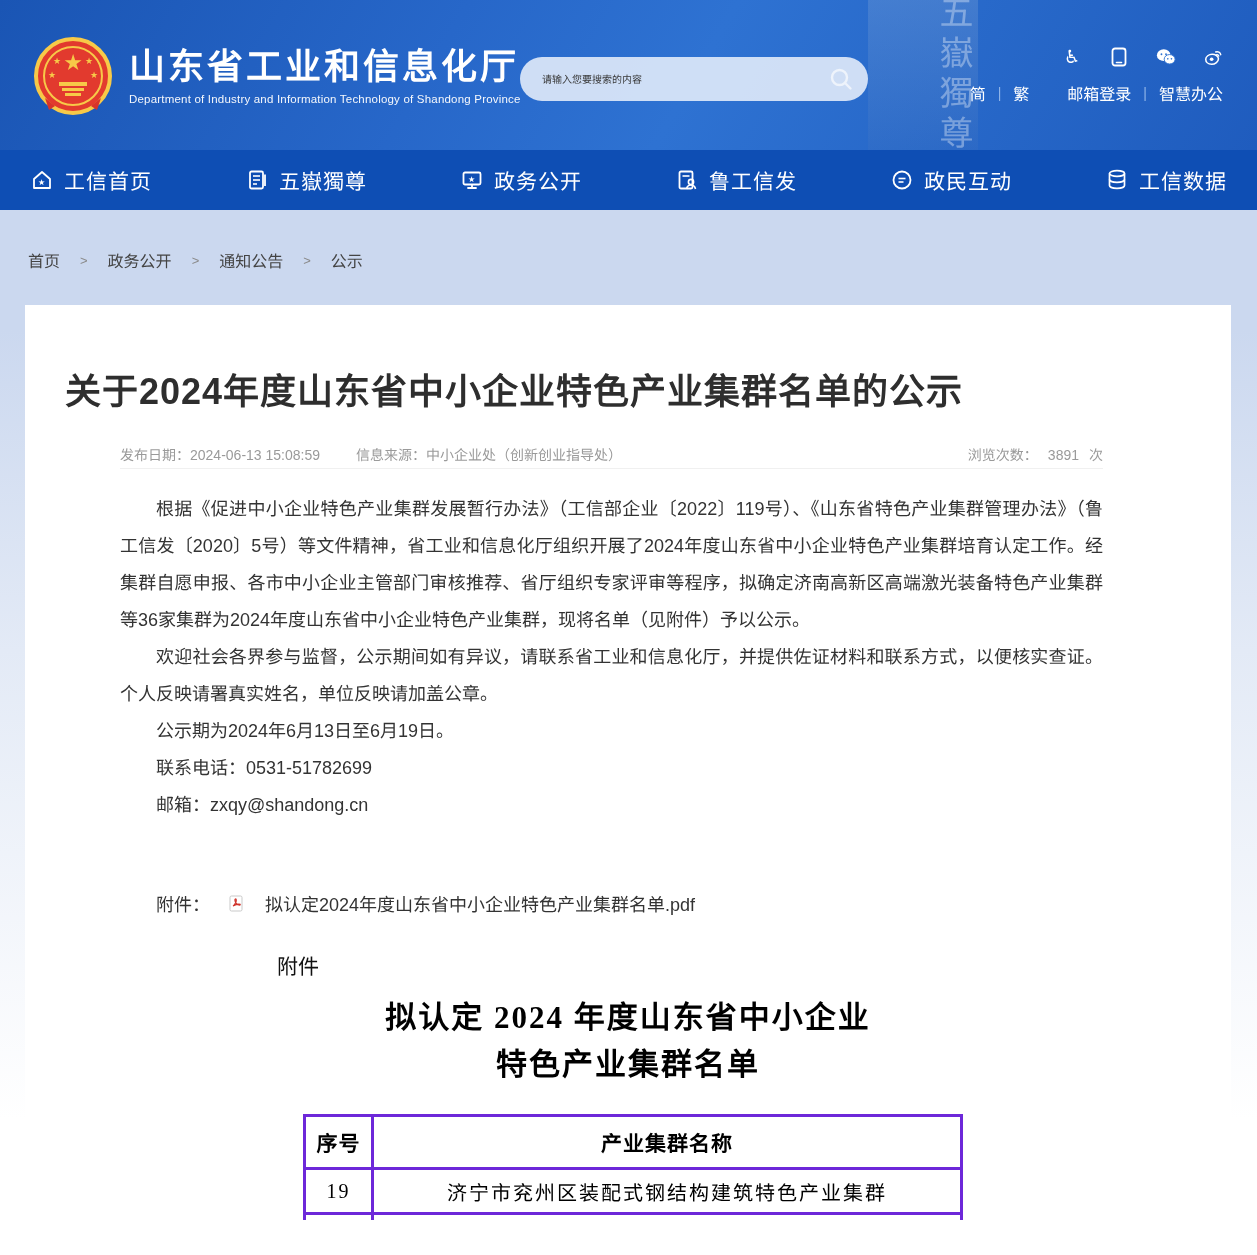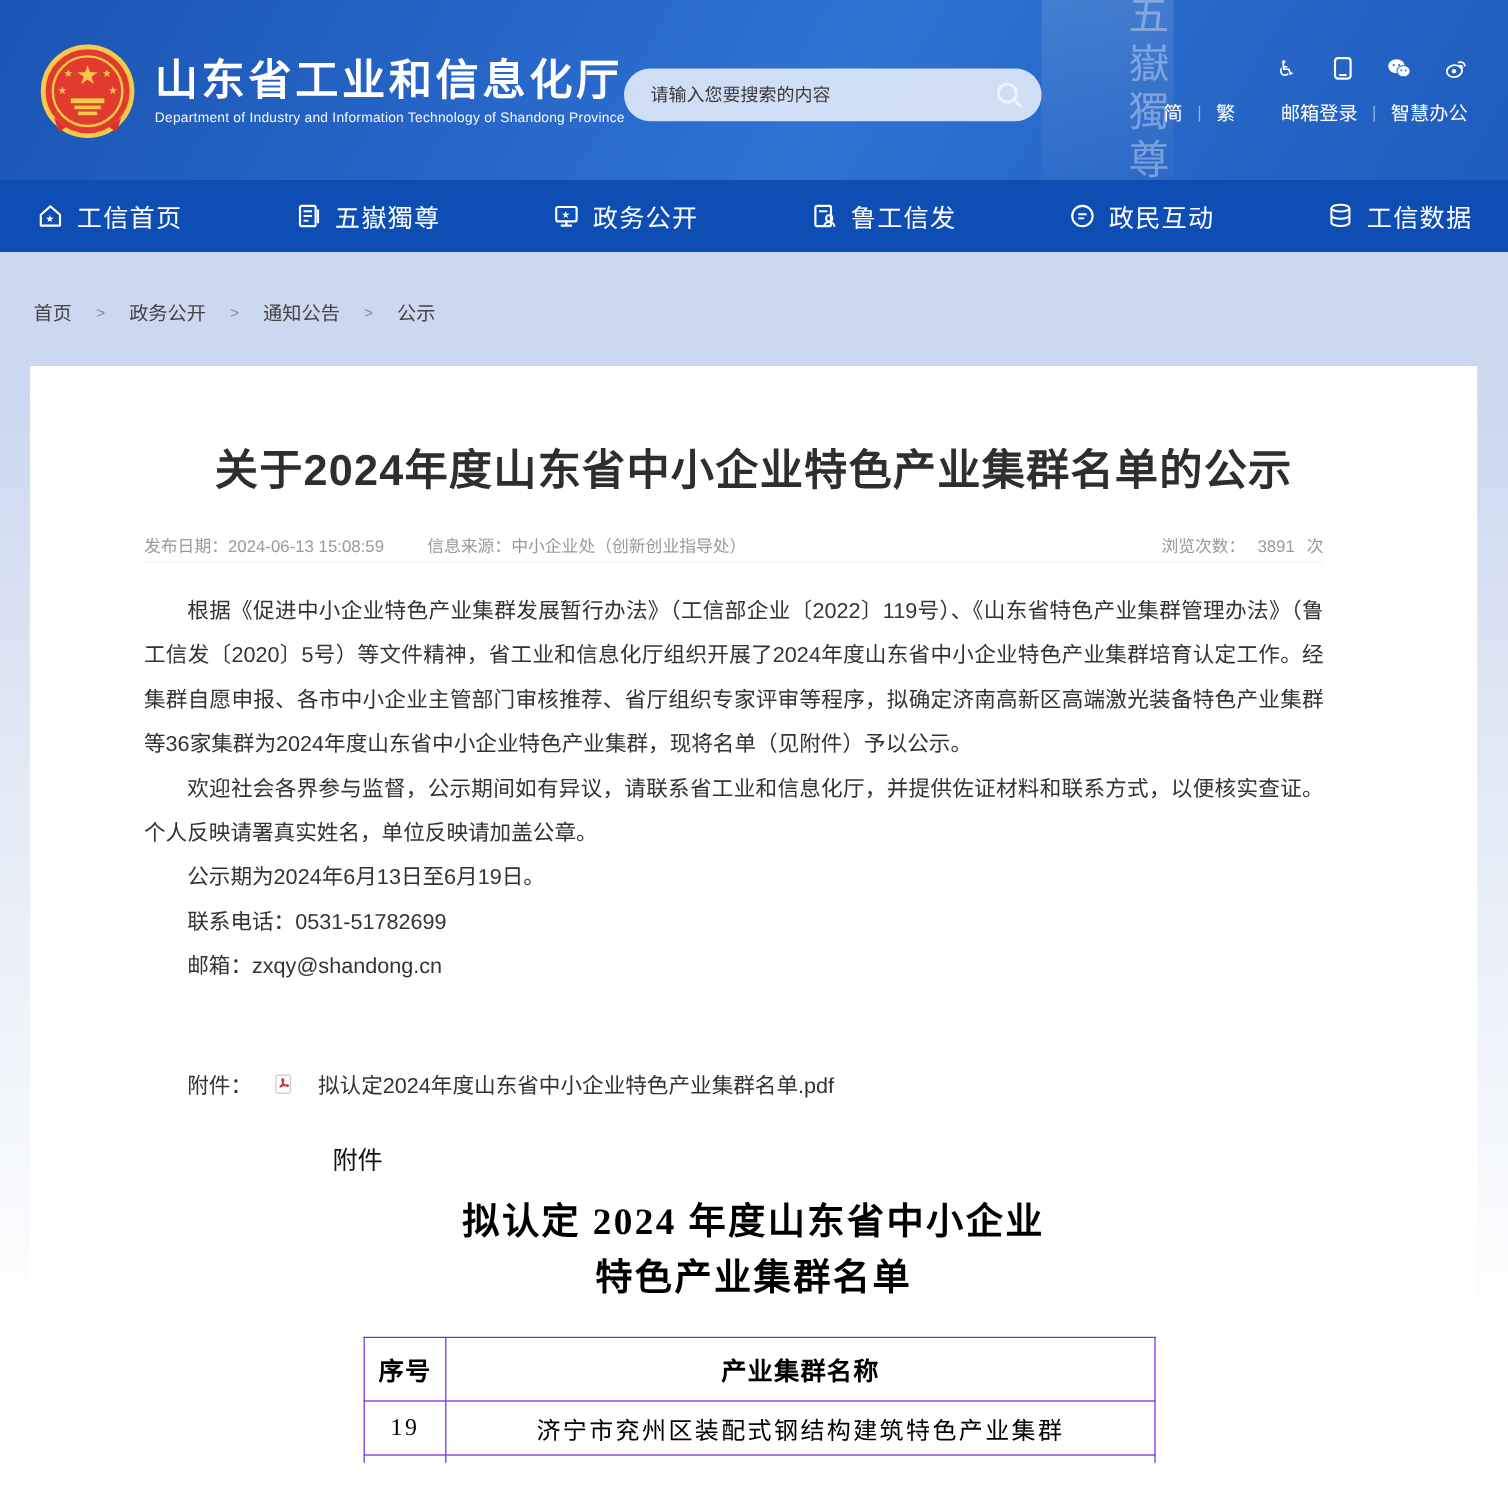--- a/index.html
+++ b/index.html
@@ -29,21 +29,21 @@
   .site-title{ font-size:36px; font-weight:bold; letter-spacing:3px; line-height:40px; }
   .site-subtitle{ font-size:11.5px; margin-top:6px; letter-spacing:.2px; opacity:.95; }
 
   .search-wrap{
     position:absolute; left:520px; top:57px; width:348px; height:44px;
     background:rgba(230,238,250,.88); border-radius:22px;
     display:flex; align-items:center; padding:0 14px 0 22px;
   }
   .search-input{
     flex:1; border:none; outline:none; background:transparent;
-    font-size:15px; color:#333; font-family:inherit;
+    font-size:10px; color:#333; font-family:inherit;
   }
   .search-input::placeholder{ color:#3a3a3a; opacity:1; }
   .search-btn{ width:26px; height:26px; border:none; background:transparent; cursor:pointer; padding:0; }
 
   .header-right{ position:absolute; right:34px; top:46px; text-align:right; }
   .hr-icons{ display:flex; justify-content:flex-end; gap:27px; align-items:center; height:22px; }
   .hr-icons .hicon{ display:inline-flex; width:20px; height:20px; color:#fff; align-items:center; justify-content:center; font-size:18px; line-height:1; }
   .hr-links{ margin-top:13px; display:flex; justify-content:flex-end; align-items:center; gap:12px;
              color:#fff; font-size:16px; }
   .hr-links a{ color:#fff; text-decoration:none; }
@@ -65,22 +65,22 @@
                gap:20px; font-size:16px; color:#444; }
   .crumb{ cursor:pointer; }
   .crumb-sep{ color:#8a8a8a; font-size:13px; }
 
   
   .panel{
     position:absolute; left:25px; top:305px; width:1206px; height:1400px;
     background:#ffffff;
   }
   .article-title{
-    margin-top:57px; text-align:center; font-size:36px; font-weight:bold;
-    color:#2e2e2e; letter-spacing:1px;
+    margin-top:57px; text-align:left; font-size:36px; font-weight:bold;
+    color:#2e2e2e; letter-spacing:1px;padding-left:40px;
   }
   .meta{
     margin:30px 128px 0 95px; display:flex; align-items:center;
     font-size:14px; color:#9a9a9a; padding-bottom:4px;
     border-bottom:1px solid #f0f0f0;
   }
   .meta-src{ margin-left:36px; }
   .meta-views{ margin-left:auto; }
   .meta-views .v-num{ margin:0 10px; }
 
@@ -92,21 +92,21 @@
                 display:flex; align-items:center; text-indent:0; padding-left:2em;gap:16px; }
   .pdf-icon{ width:17px; height:17px; margin:0 4px 0 2px; flex:0 0 auto; }
   .attach-link{ color:#333; text-decoration:none; cursor:pointer; }
 
   .doc{ margin-top:34px; font-family:"Liberation Serif","DejaVu Serif",serif; color:#000; }
   .doc-label{ margin-left:252px; font-family:"Liberation Sans",sans-serif; font-size:21px; color:#111; }
   .doc-title{ text-align:center; font-size:31px; font-weight:bold; line-height:47px; margin-top:14px;
               letter-spacing:2px; }
   .doc-table{ margin:26px 0 0 278px; border-collapse:collapse; table-layout:fixed; width:660px;
               font-size:20px; }
-  .doc-table th,.doc-table td{ border:1px solid #6d28d9; text-align:center; }
+  .doc-table th,.doc-table td{ border:3px solid #6d28d9; text-align:center; }
   .doc-table th{ font-family:"Liberation Sans",sans-serif; font-weight:bold; font-size:21px;
                  height:53px; letter-spacing:1px; }
   .doc-table td{ height:45px; letter-spacing:2px; }
   .col-no{ width:68px; }
   .doc-table tr.partial td{ height:6px; border-bottom:none; padding:0; }
 </style>
 </head>
 <body>
 
 <div class="header">

